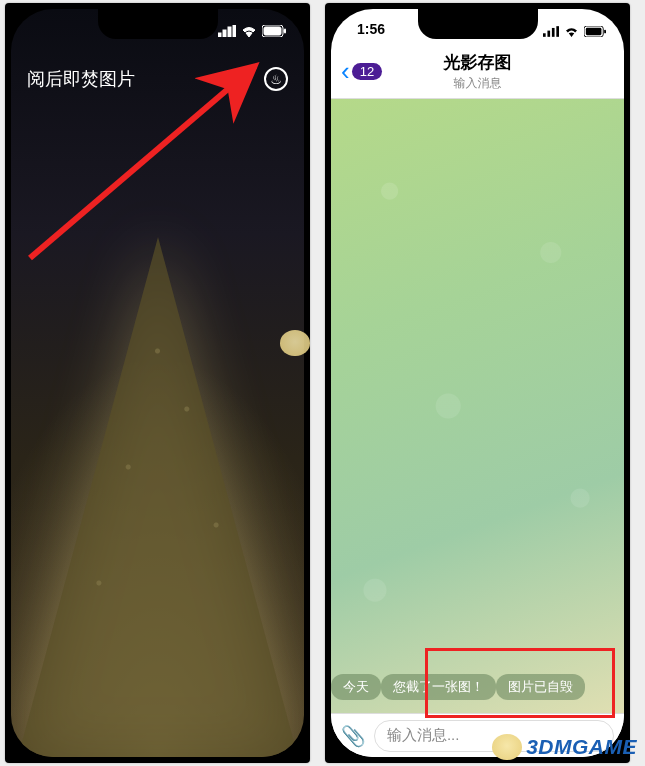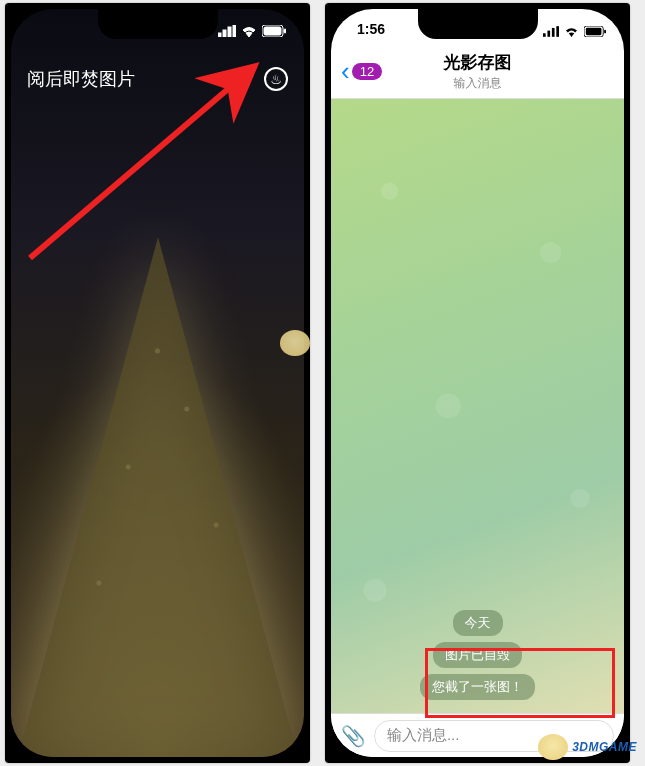--- a/index.html
+++ b/index.html
@@ -102,21 +102,21 @@
       border-bottom: 1px solid #ddd;
       position: relative;
     }
     .back-btn {
       position: absolute; left: 10px; bottom: 14px;
       display: flex; align-items: center; gap: 2px;
       color: #0a84ff;
     }
     .back-chevron { font-size: 26px; line-height: 1; }
     .back-badge {
-      background: #a21caf; color: #fff;
+      background: #4c1d95; color: #fff;
       border-radius: 10px; padding: 1px 8px;
       font-size: 13px; font-weight: 500;
     }
     .chat-title { font-size: 17px; font-weight: 600; color: #000000; }
     .chat-subtitle { font-size: 12px; color: #888; margin-top: 1px; }
     .chat-bg {
       flex: 1;
       background:
         linear-gradient(160deg, #b5d989, #a6d397, #9ecca6, #e0dfb2);
       position: relative;
@@ -133,21 +133,21 @@
     }
     .date-pill, .msg-pill {
       display: inline-block;
       background: rgba(100,130,90,.55);
       color: #fff; font-size: 13px;
       padding: 4px 12px; border-radius: 12px;
       margin: 3px 0;
     }
     .pill-wrap {
       position: absolute; bottom: 10px; left: 0; right: 0;
-      display: flex; flex-direction: column; align-items: center;
+      display: flex; flex-direction: row; align-items: center;
     }
     .red-box {
       position: absolute;
       border: 3px solid #e22;
       pointer-events: none;
     }
     .red-box-1 { left: 425px; top: 648px; width: 190px; height: 70px; z-index: 300; }
     .input-bar {
       height: 44px; background: #fff;
       display: flex; align-items: center; gap: 8px;
@@ -162,21 +162,21 @@
       display: flex; align-items: center;
     }
     .watermark-center {
       position: absolute; left: 280px; top: 330px; z-index: 400;
       width: 70px; height: 60px; opacity: .85;
     }
     .watermark-corner {
       position: absolute; right: 8px; bottom: 6px; z-index: 400;
       display: flex; align-items: center; gap: 4px;
       color: #1a5fb4; font-weight: 700; font-style: italic;
-      font-size: 12px; letter-spacing: .5px;
+      font-size: 21px; letter-spacing: .5px;
     }
     .wm-face {
       width: 30px; height: 26px;
       background: radial-gradient(circle at 50% 45%, #f6e7a9, #e8cf7b);
       border-radius: 50% 50% 48% 48%;
       position: relative;
     }
   </style>
 </head>
 <body>
@@ -247,22 +247,22 @@
       <div class="back-btn">
         <span class="back-chevron">‹</span>
         <span class="back-badge">12</span>
       </div>
       <div class="chat-title">光影存图</div>
       <div class="chat-subtitle">输入消息</div>
     </div>
     <div class="chat-bg">
       <div class="pill-wrap">
         <div class="date-pill">今天</div>
+        <div class="msg-pill">您截了一张图！</div>
         <div class="msg-pill">图片已自毁</div>
-        <div class="msg-pill">您截了一张图！</div>
       </div>
     </div>
     <div class="input-bar">
       <span class="attach-icon">📎</span>
       <div class="msg-input">
         <span>输入消息...</span>
       </div>
     </div>
   </div>
 </div>

